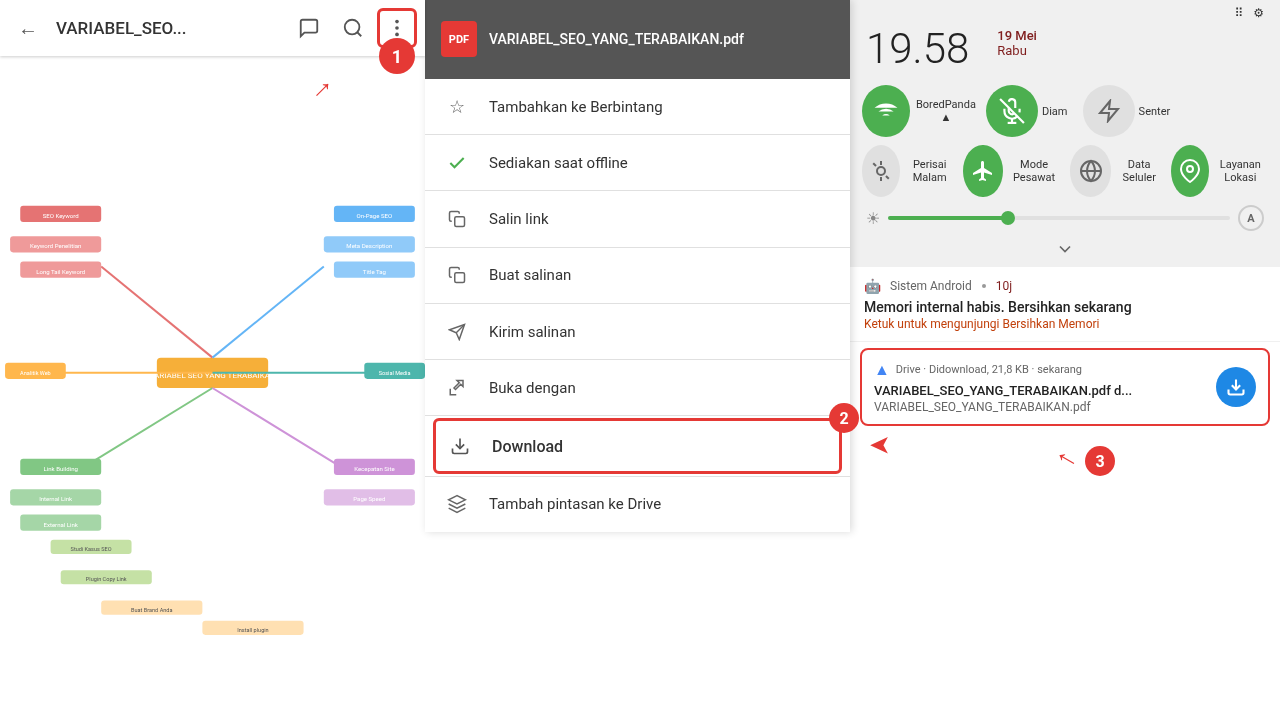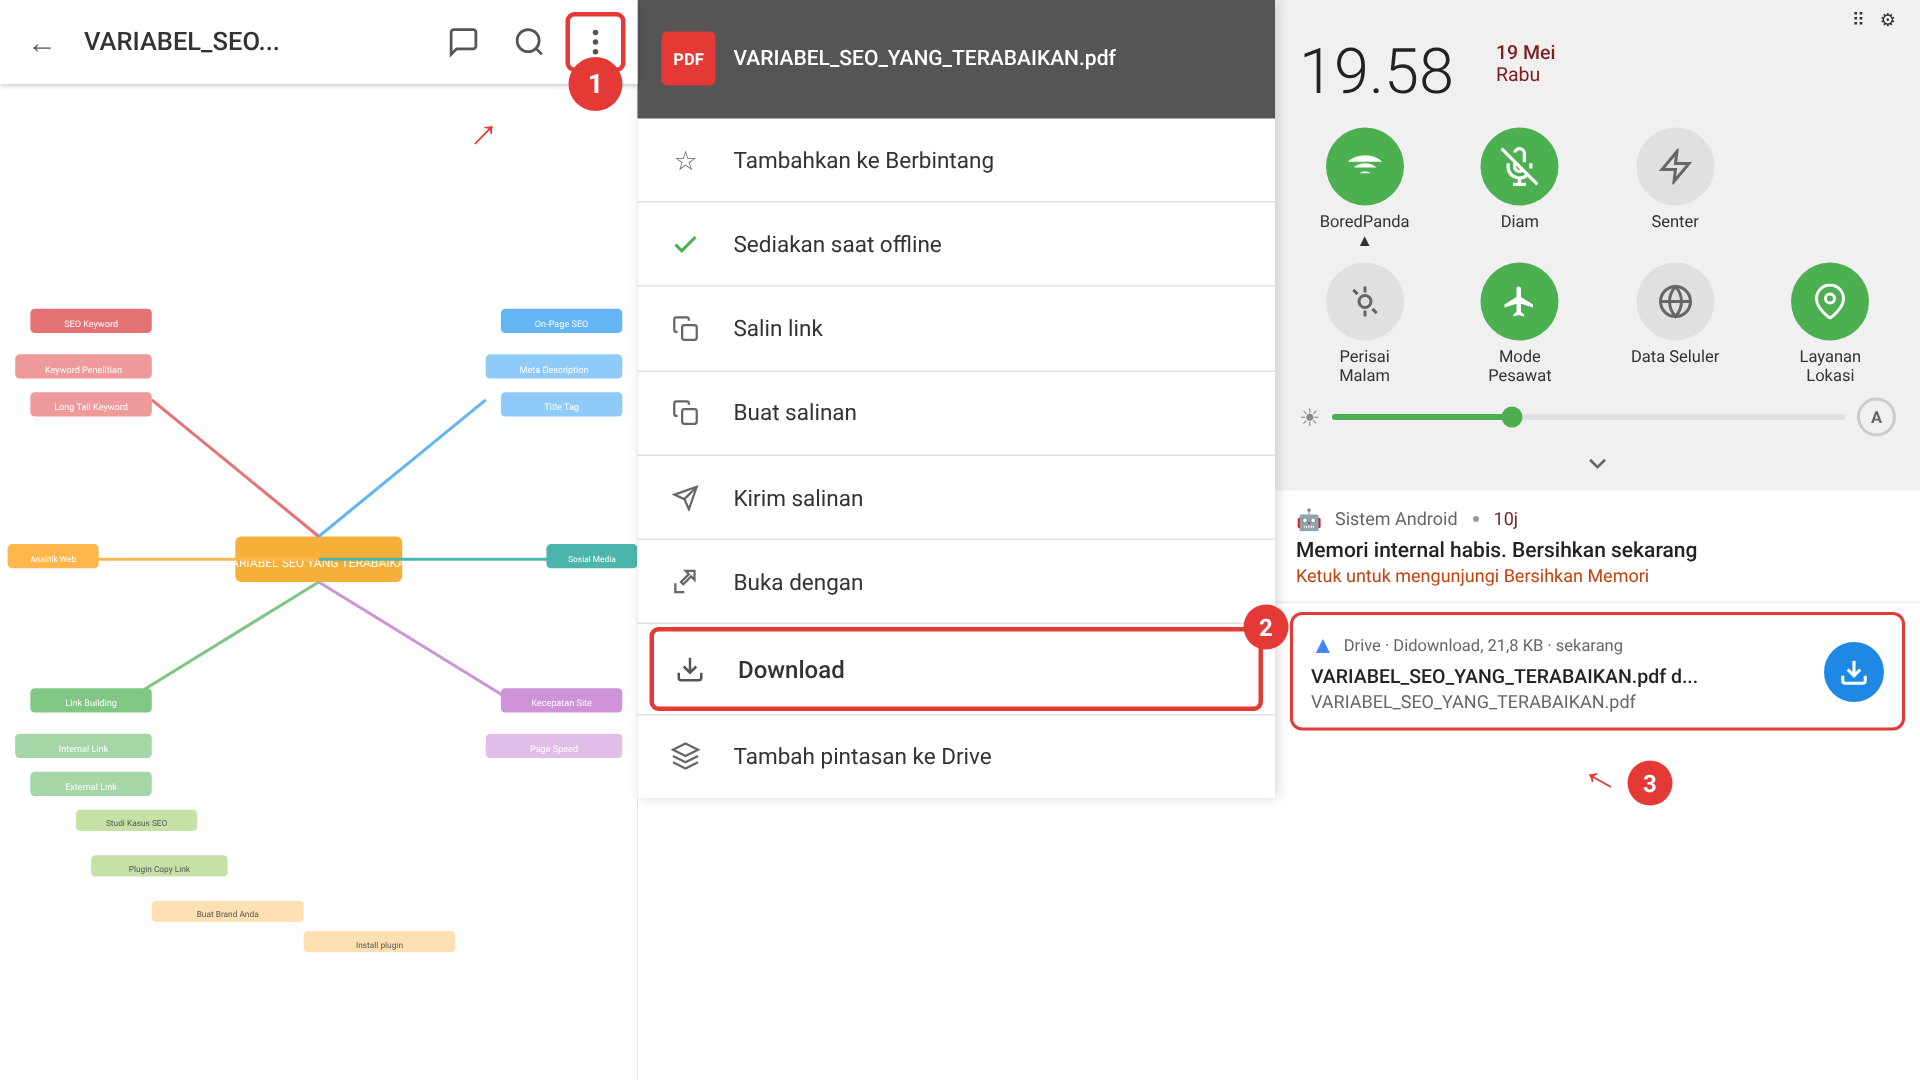--- a/index.html
+++ b/index.html
@@ -59,21 +59,21 @@
       color: #555;
       font-size: 18px;
       border-radius: 4px;
     }
     .icon-btn.highlighted {
       border: 3px solid #e53935;
       border-radius: 6px;
     }
     .doc-content {
       flex: 1;
-      background: #f9a8d4;
+      background: #eab308;
       display: flex;
       align-items: center;
       justify-content: flex-start;
       overflow: hidden;
       position: relative;
     }
     .mindmap-area {
       width: 100%;
       height: 100%;
       background: #fff;
@@ -191,21 +191,21 @@
       gap: 20px;
     }
     .quick-tiles {
       display: grid;
       grid-template-columns: repeat(4, 1fr);
       gap: 8px;
       padding: 4px 12px 8px;
     }
     .tile {
       display: flex;
-      flex-direction: column;
+      flex-direction: row;
       align-items: center;
       gap: 4px;
     }
     .tile-circle {
       width: 52px; height: 52px;
       border-radius: 50%;
       display: flex; align-items: center; justify-content: center;
       font-size: 22px;
       cursor: pointer;
     }

